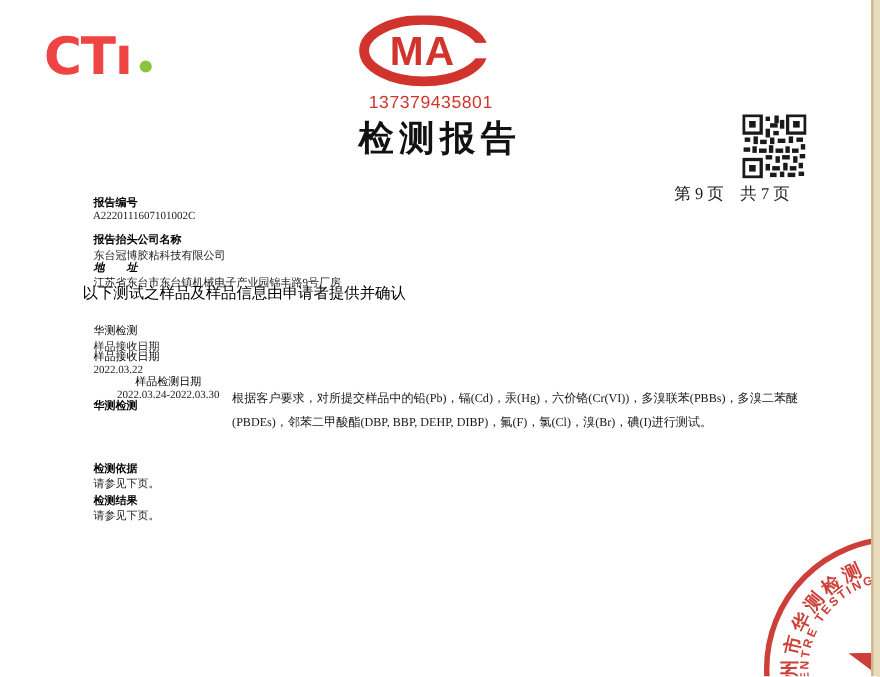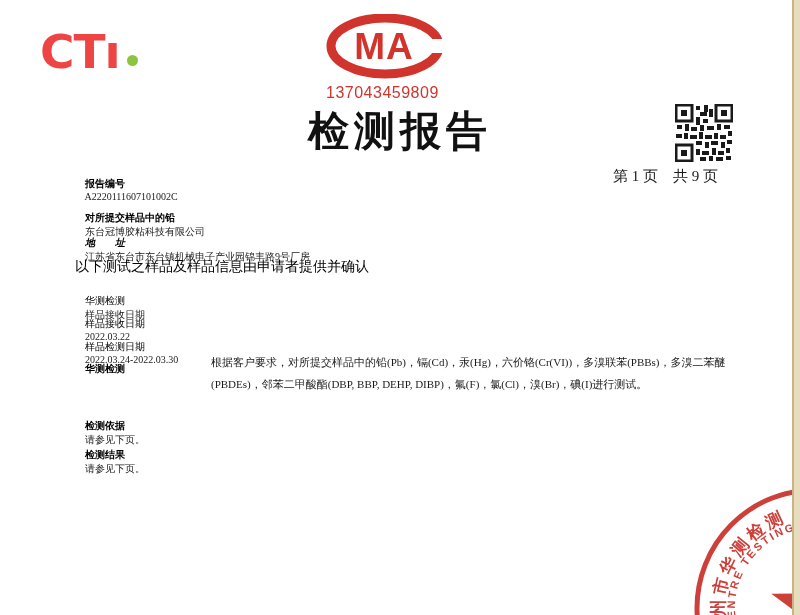--- a/index.html
+++ b/index.html
@@ -9,26 +9,26 @@
   }
   
   .logo{position:absolute;left:40px;top:28px;display:flex;align-items:center;color:#ef4444;}
   .logo .latin{font-family:"DejaVu Sans","Liberation Sans",sans-serif;font-weight:800;
     font-size:47px;line-height:1;letter-spacing:-1px;position:relative;}
   .logo .greendot{position:absolute;left:87px;top:27px;width:11px;height:11px;border-radius:50%;
     background:#8bc53f;}
   .logo .cn{font-family:"DejaVu Sans","Liberation Sans",sans-serif;font-weight:700;
     font-size:44px;line-height:1;margin-left:12px;letter-spacing:1px;}
   
-  .cma{position:absolute;left:326px;top:14px;width:122px;text-align:left;}
+  .cma{position:absolute;left:326px;top:14px;width:122px;text-align:right;}
   .cma .num{font-family:"Liberation Sans","DejaVu Sans",sans-serif;color:#d0342c;
     font-size:16px;letter-spacing:0.5px;margin-top:0px;}
   
   .title{position:absolute;left:0;top:104px;width:800px;text-align:center;
-    font-size:41px;font-weight:600;letter-spacing:5px;color:#111;}
+    font-size:32px;font-weight:600;letter-spacing:5px;color:#111;}
   
   .qr{position:absolute;left:675px;top:104px;width:58px;height:58px;}
   
   .row{position:absolute;left:75px;font-size:10px;white-space:pre;}
   .row .lbl{font-family:"Liberation Sans","DejaVu Sans",sans-serif;font-weight:700;color:#000;
     display:inline-block;white-space:pre;}
   .row .val{font-family:"Liberation Serif","DejaVu Serif",serif;color:#1a1a1a;white-space:pre;}
   .pageinfo{position:absolute;left:613px;top:167px;font-size:15px;white-space:pre;color:#1a1a1a;}
   .note{position:absolute;left:75px;top:258px;font-size:14px;font-weight:400;
     font-family:"Liberation Sans","DejaVu Sans",sans-serif;color:#000;}
@@ -53,21 +53,21 @@
     <span class="latin">CTı</span>
     <span class="greendot"></span>
   </div>
 
   <div class="cma">
     <svg width="122" height="66" viewBox="0 0 122 66">
       <ellipse cx="59" cy="32" rx="54" ry="28" fill="none" stroke="#d0342c" stroke-width="9"></ellipse>
       <rect x="94" y="25" width="28" height="14" fill="#ffffff"></rect>
       <text x="58" y="45" text-anchor="middle" fill="#d0342c" font-family="Liberation Sans, DejaVu Sans, sans-serif" font-size="37" font-weight="800" letter-spacing="1">MA</text>
     </svg>
-    <div class="num">137043459809</div>
+    <div class="num">137379435801</div>
   </div>
 
   <div class="title">检测报告</div>
 
   <svg class="qr" viewBox="0 0 58 58">
     <rect x="0" y="0" width="58" height="58" fill="#ffffff"></rect>
     <g fill="#1a1a1a">
       <rect x="1" y="1" width="16" height="16" fill="none" stroke="#1a1a1a" stroke-width="3"></rect>
       <rect x="6" y="6" width="6" height="6"></rect>
       <rect x="41" y="1" width="16" height="16" fill="none" stroke="#1a1a1a" stroke-width="3"></rect>
@@ -109,45 +109,45 @@
       <rect x="34" y="52" width="4" height="5"></rect>
         <rect x="41" y="53" width="7" height="4"></rect>
       <rect x="51" y="52" width="5" height="4"></rect>
     </g>
   </svg>
 
   <div class="row" style="top:166px;">
     <span class="lbl" style="width:72px;">报告编号</span>
     <span class="val">A2220111607101002C</span>
   </div>
-  <div class="pageinfo">第 1 页　共 9 页</div>
+  <div class="pageinfo">第 9 页　共 7 页</div>
 
   <div class="row" style="top:200px;">
-    <span class="lbl" style="width:136px;">对所提交样品中的铅</span>
+    <span class="lbl" style="width:136px;">报告抬头公司名称</span>
     <span class="val">东台冠博胶粘科技有限公司</span>
   </div>
 
   <div class="row" style="top:225px;">
     <span class="lbl" style="width:136px;font-style:italic;">地　　址</span>
     <span class="val">江苏省东台市东台镇机械电子产业园锦丰路9号厂房</span>
   </div>
 
   <div class="note">以下测试之样品及样品信息由申请者提供并确认</div>
 
   <div class="row" style="top:283px;">
     <span class="lbl" style="width:140px;font-weight:400;font-family:'Liberation Serif','DejaVu Serif',serif;">华测检测</span>
     <span class="val">样品接收日期</span>
   </div>
 
   <div class="row" style="top:306px;">
     <span class="lbl" style="width:136px;font-weight:400;font-family:'Liberation Serif','DejaVu Serif',serif;">样品接收日期</span>
     <span class="val">2022.03.22</span>
   </div>
 
-  <div class="row" style="top:329px;">
+  <div class="row" style="top:329px;text-align:center;">
     <span class="lbl" style="width:136px;font-weight:400;font-family:'Liberation Serif','DejaVu Serif',serif;">样品检测日期</span>
     <span class="val">2022.03.24-2022.03.30</span>
   </div>
 
   <div class="row" style="top:351px;">
     <span class="lbl">华测检测</span>
   </div>
   <div class="para">根据客户要求，对所提交样品中的铅(Pb)，镉(Cd)，汞(Hg)，六价铬(Cr(VI))，多溴联苯(PBBs)，多溴二苯醚(PBDEs)，邻苯二甲酸酯(DBP, BBP, DEHP, DIBP)，氟(F)，氯(Cl)，溴(Br)，碘(I)进行测试。</div>
 
   <div class="row" style="top:408px;">

